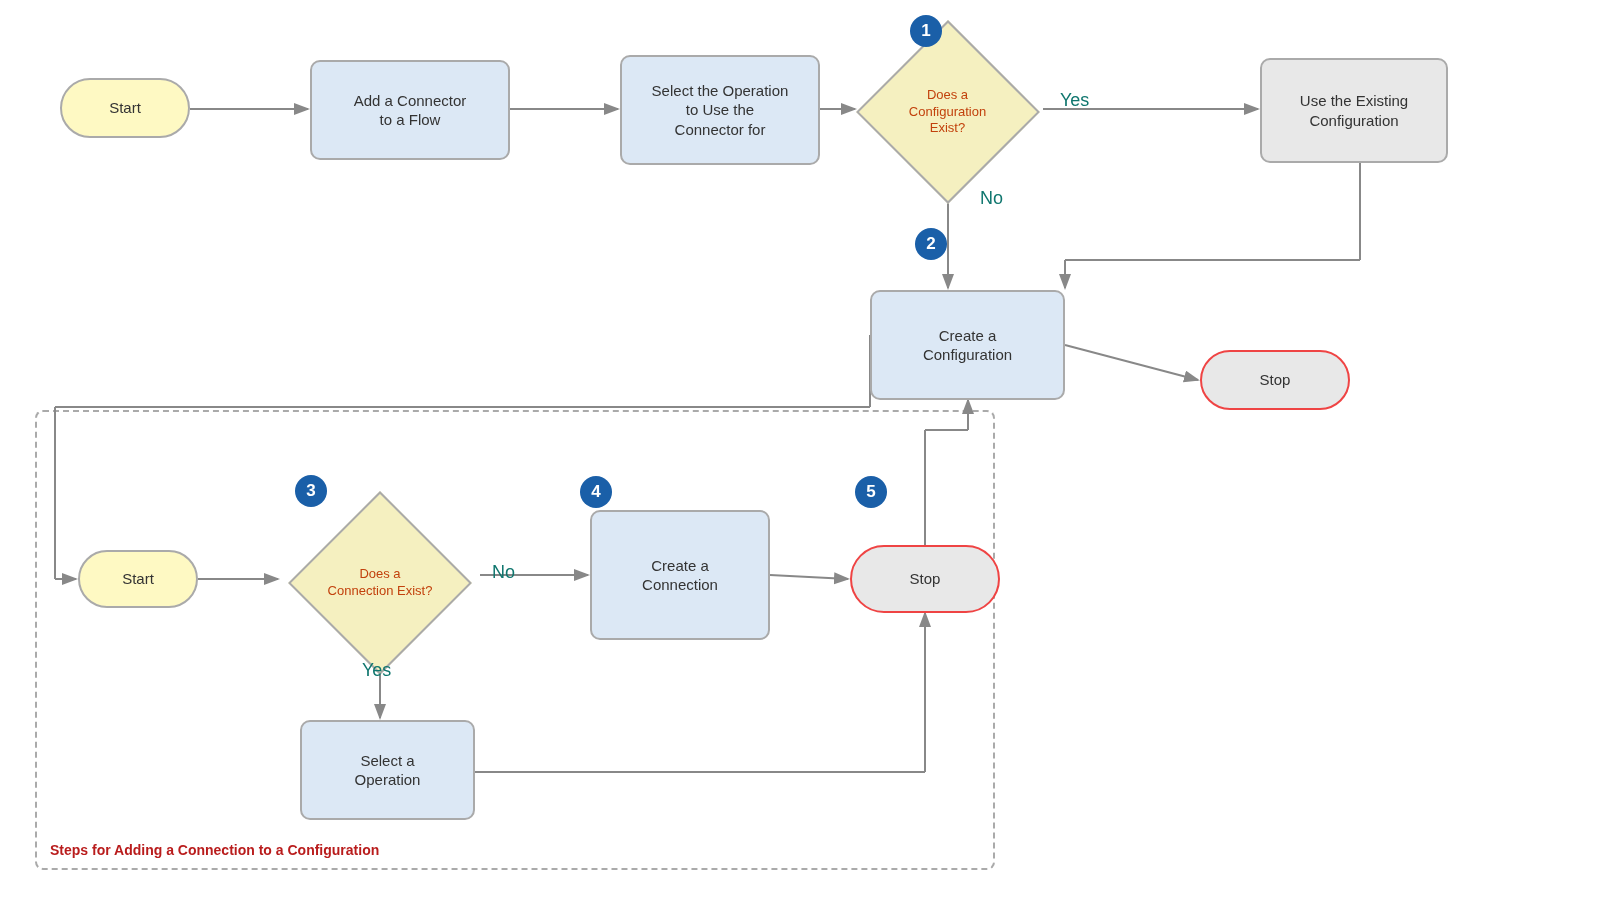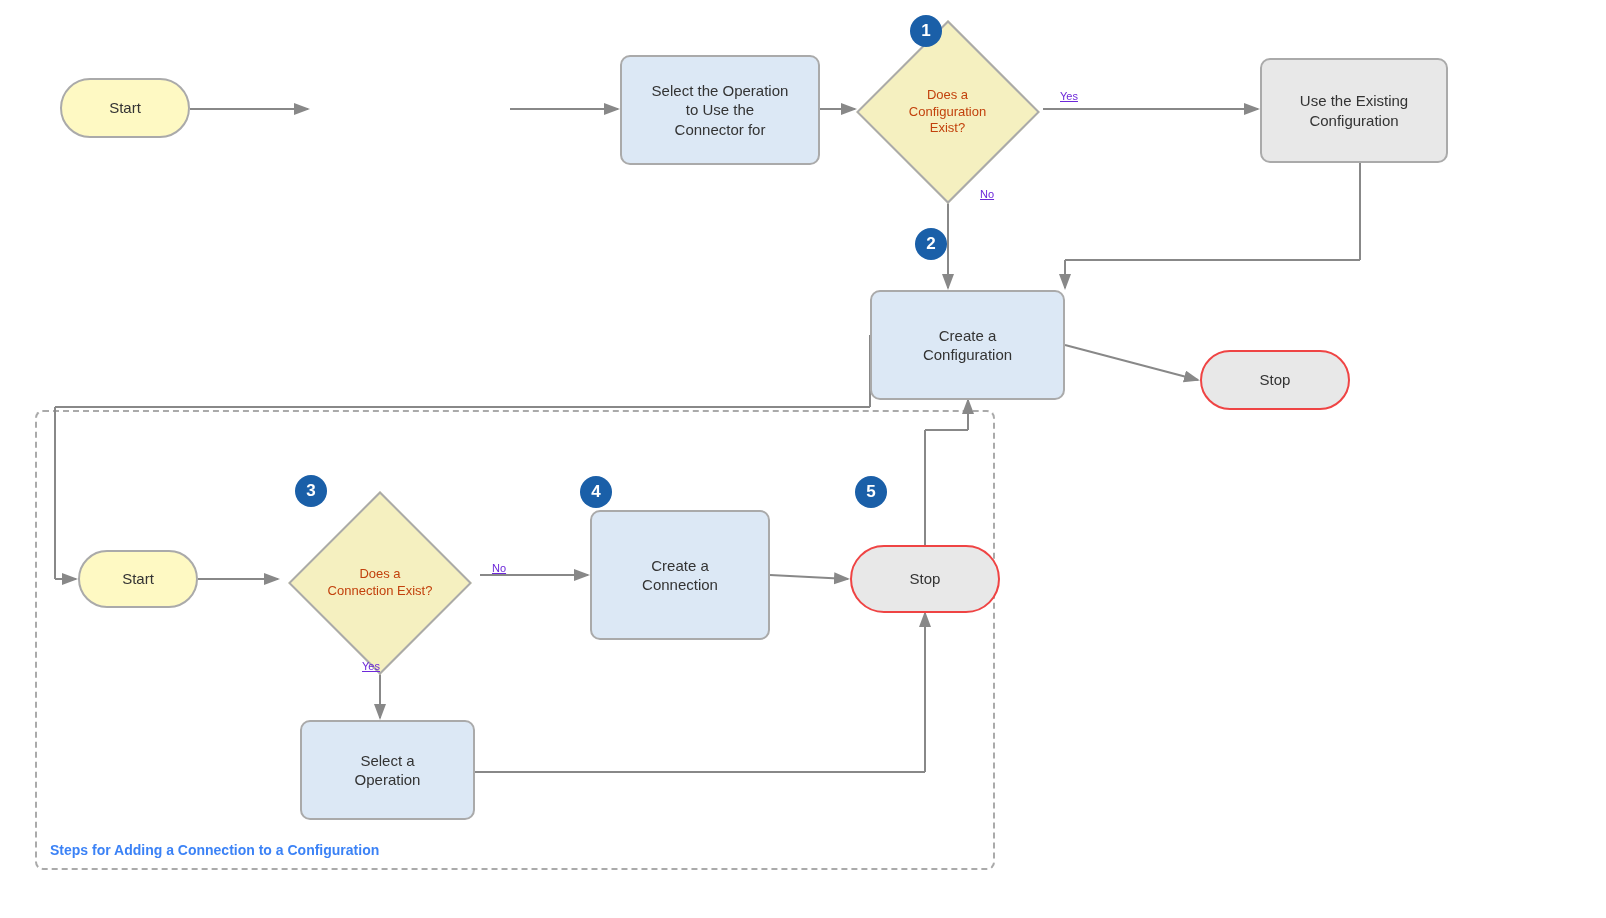--- a/index.html
+++ b/index.html
@@ -91,27 +91,26 @@
     }
     .dashed-box {
       position: absolute;
       border: 2px dashed #aaa;
       border-radius: 8px;
     }
     .dashed-label {
       position: absolute;
       font-size: 14px;
       font-weight: bold;
-      color: #3b82f6;
+      color: #b91c1c;
     }
     .arrow-label {
       position: absolute;
-      font-size: 11px;
-      color: #6d28d9;
-      text-decoration: underline;
+      font-size: 18px;
+      color: #0f766e;
     }
   </style>
 </head>
 <body>
 
 <div id="diagram">
 
   <div class="dashed-box" style="left:35px; top:410px; width:960px; height:460px;"></div>
   <div class="dashed-label" style="left:50px; top:842px;">Steps for Adding a Connection to a Configuration</div>
 
@@ -156,20 +155,24 @@
 
 <line x1="925" y1="545" x2="925" y2="430" stroke="#888" stroke-width="2"></line>
 <line x1="925" y1="430" x2="968" y2="430" stroke="#888" stroke-width="2"></line>
 <line x1="968" y1="430" x2="968" y2="400" stroke="#888" stroke-width="2" marker-end="url(#arr)"></line>
 </svg>
 
   <div class="node node-pill" style="left:60px; top:78px; width:130px; height:60px;">
     <span>Start</span>
   </div>
 
+  <div class="node node-rect" style="left:310px; top:60px; width:200px; height:100px;">
+    <span style="white-space:pre-line;">Add a Connector
+to a Flow</span>
+  </div>
 
   <div class="node node-rect" style="left:620px; top:55px; width:200px; height:110px;">
     <span style="white-space:pre-line;">Select the Operation
 to Use the
 Connector for</span>
   </div>
 
   <div class="badge" style="left:910px; top:15px;">
     <span>1</span>
   </div>

